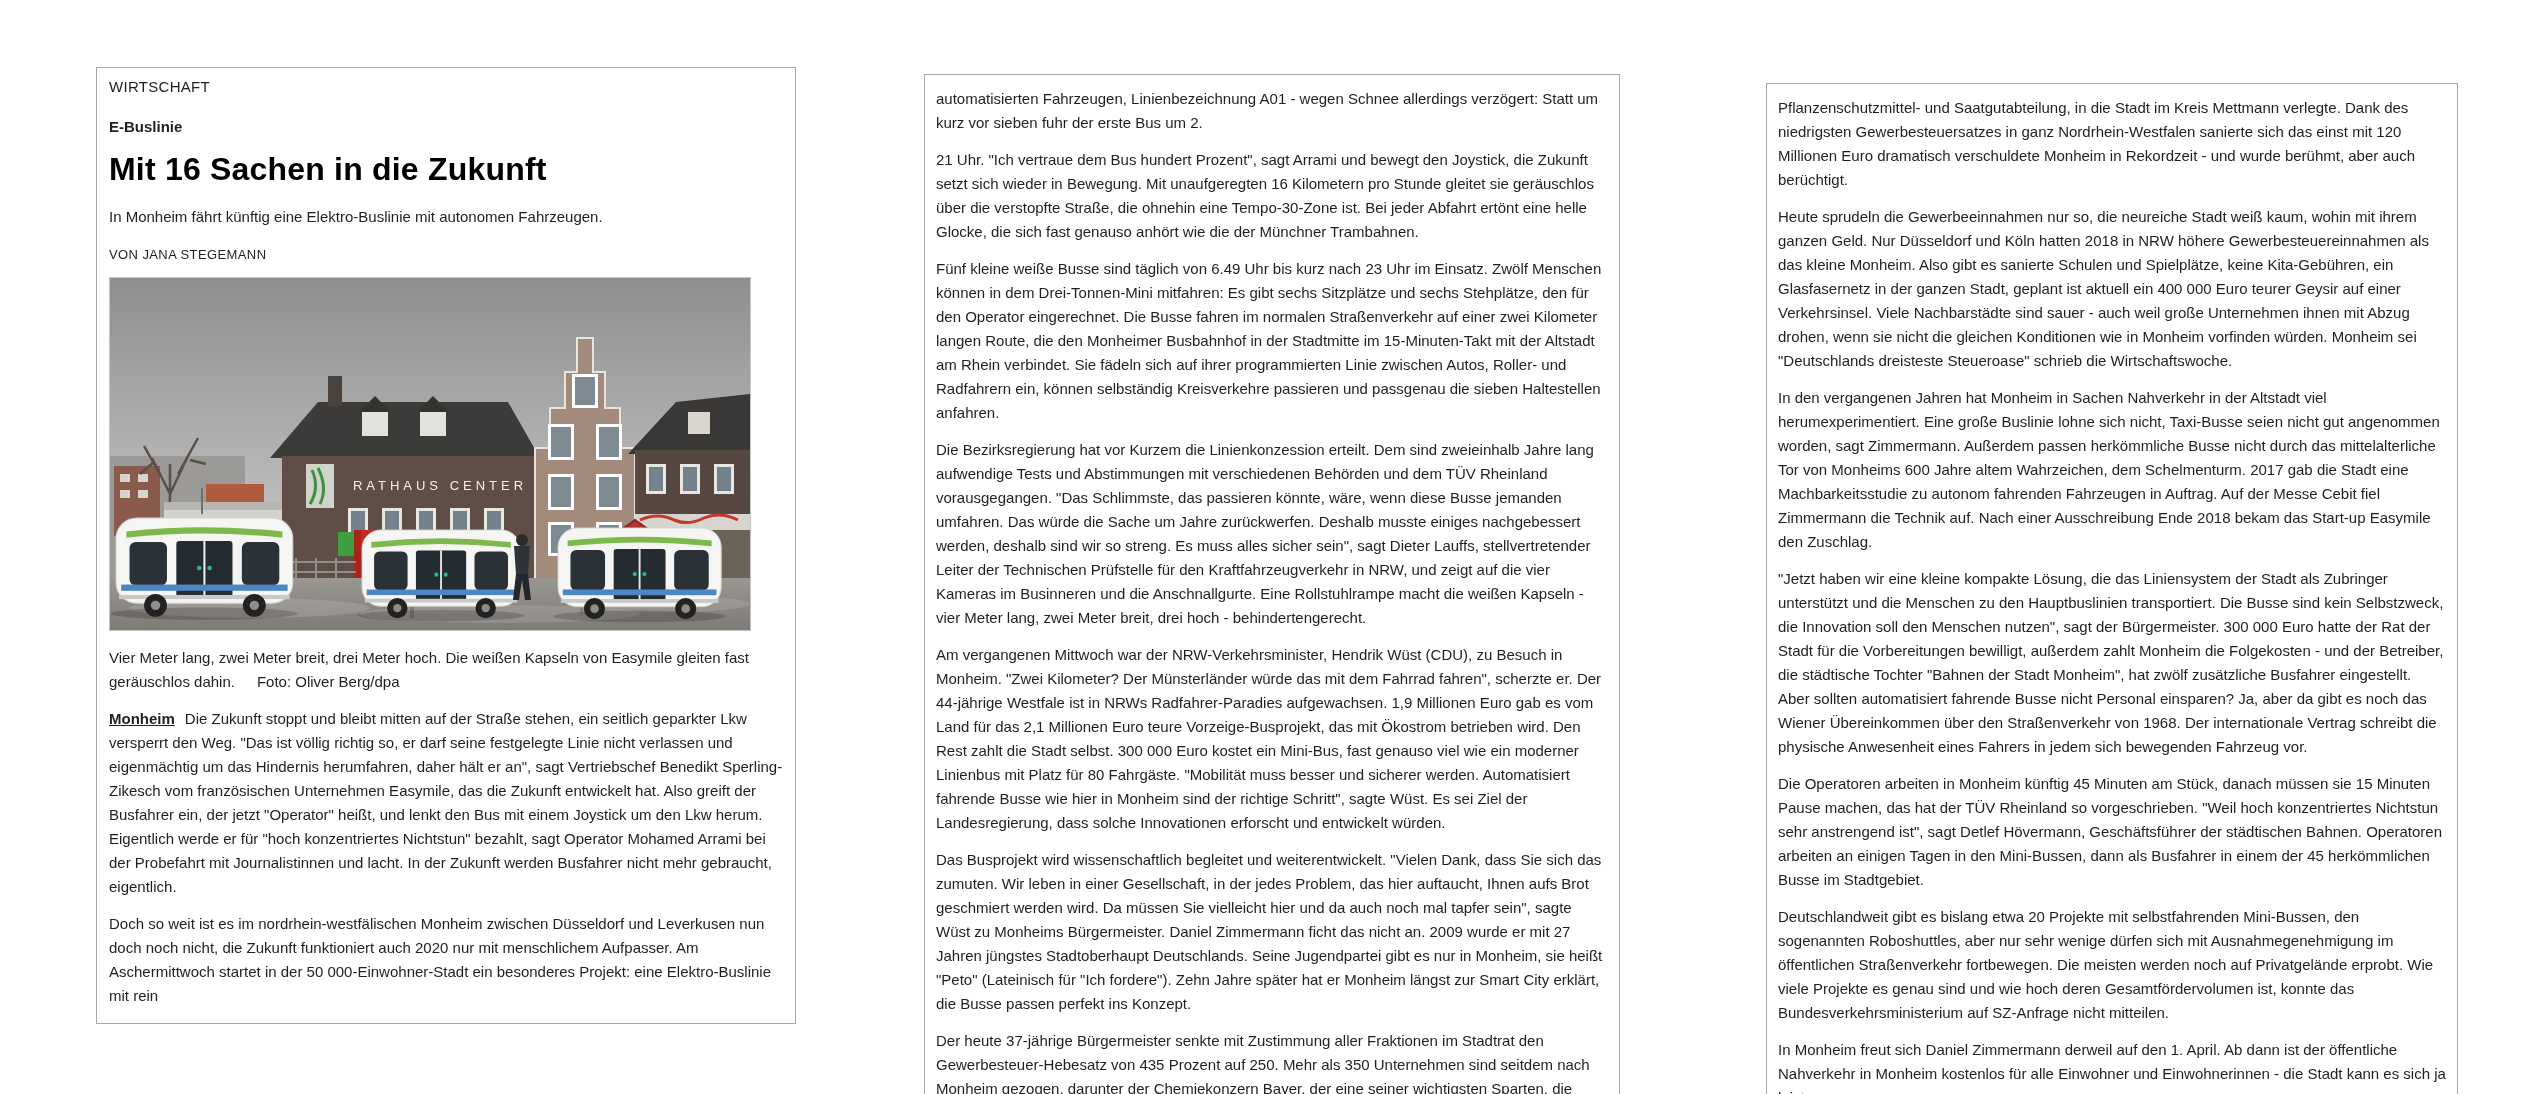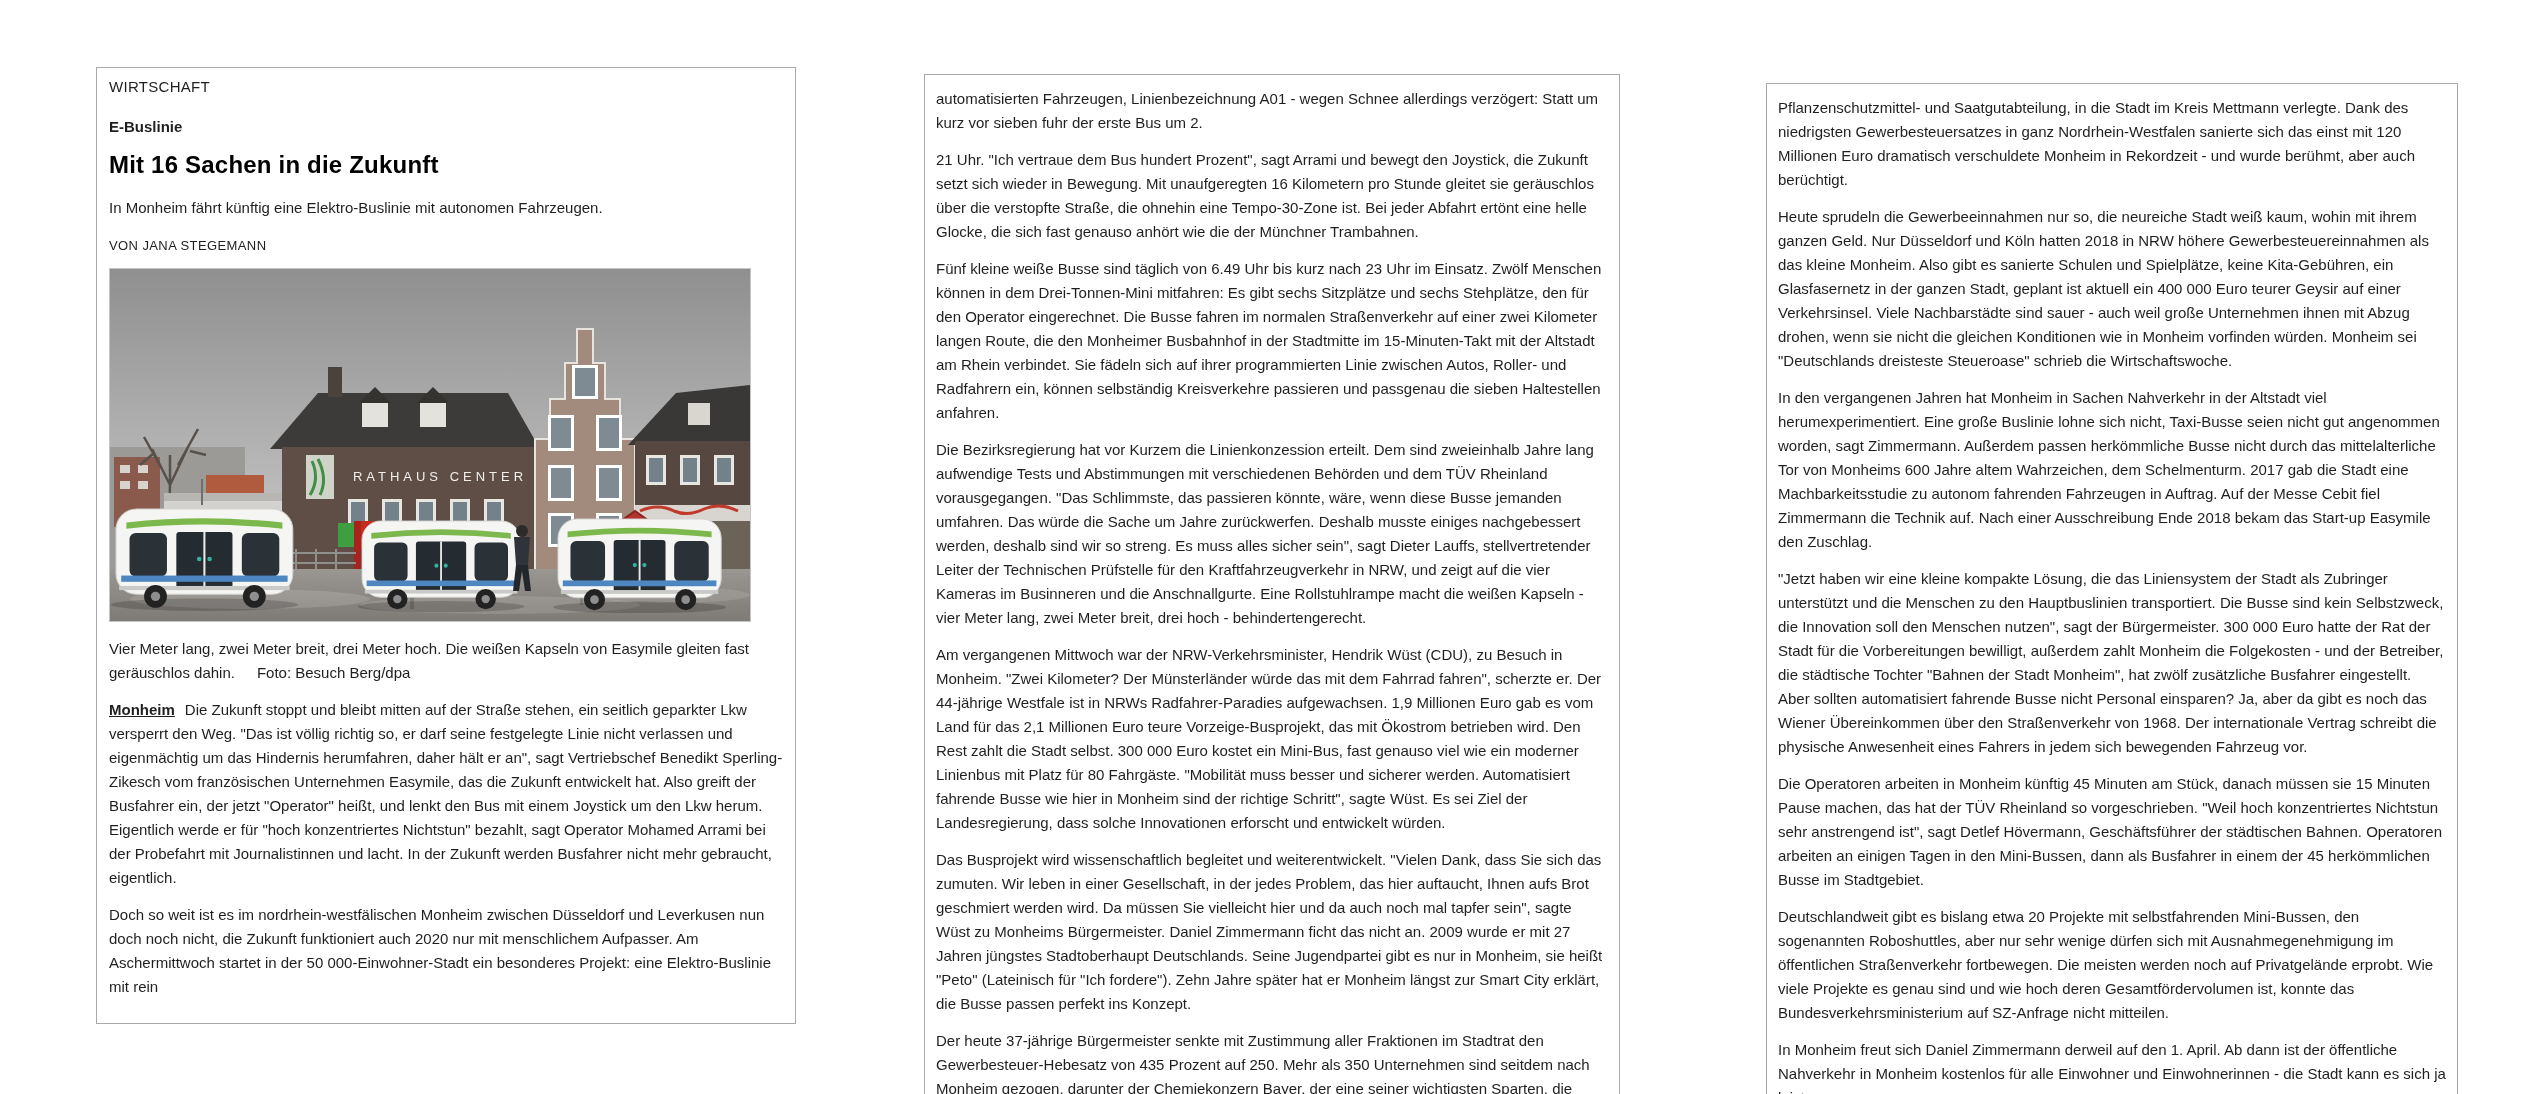--- a/index.html
+++ b/index.html
@@ -11,21 +11,21 @@
     position:absolute;background:#fff;border:1px solid #a9a9a9;
     box-sizing:border-box;padding:12px 11px 6px 11px;
   }
   #col1{left:96px;top:67px;width:700px;min-height:957px;padding:8px 12px 6px 12px;}
   #col2{left:924px;top:74px;width:696px;min-height:963px;}
   #col3{left:1766px;top:83px;width:692px;min-height:957px;}
   .section-label{font-size:15px;margin:2px 0 0 0;letter-spacing:.3px;}
   .dateline{margin-top:23px;font-size:15px;}
   .article-index{margin-left:32px;}
   .kicker{margin-top:23px;font-size:15px;font-weight:bold;}
-  .headline{margin-top:16px;font-size:24px;font-weight:700;color:#000;letter-spacing:.2px;}
+  .headline{margin-top:16px;font-size:32px;font-weight:700;color:#000;letter-spacing:.2px;}
   .standfirst{margin-top:20px;font-size:15px;}
   .byline{margin-top:22px;font-size:13px;letter-spacing:.4px;}
   .photo-frame{
     margin-top:15px;width:640px;height:352px;border:1px solid #c4c4c4;
     box-sizing:content-box;overflow:hidden;background:#4d7c0f;text-align:right;
   }
   .photo-frame svg{display:block;}
   .caption{margin-top:15px;font-size:15px;line-height:24px;}
   .credit{margin-left:22px;}
   .body-p{font-size:15px;line-height:24px;margin:0 0 13px 0;}
@@ -216,21 +216,21 @@
 
       <g>
         <circle cx="412" cy="262" r="6" fill="#2b2b2b"></circle>
         <path d="M404,268 h16 l-2,28 h-12 Z" fill="#30343a"></path>
         <path d="M406,296 l-3,26 h6 l3,-20 l3,20 h6 l-3,-26 Z" fill="#23262b"></path>
       </g>
     </svg>
   </div>
 
   <div class="caption">
-    <span>Vier Meter lang, zwei Meter breit, drei Meter hoch. Die weißen Kapseln von Easymile gleiten fast geräuschlos dahin.</span><span class="credit">Foto: Besuch Berg/dpa</span>
+    <span>Vier Meter lang, zwei Meter breit, drei Meter hoch. Die weißen Kapseln von Easymile gleiten fast geräuschlos dahin.</span><span class="credit">Foto: Oliver Berg/dpa</span>
   </div>
 
   <p class="body-p">
     <span class="lede-loc">Monheim</span><span>Die Zukunft stoppt und bleibt mitten auf der Straße stehen, ein seitlich geparkter Lkw versperrt den Weg. "Das ist völlig richtig so, er darf seine festgelegte Linie nicht verlassen und eigenmächtig um das Hindernis herumfahren, daher hält er an", sagt Vertriebschef Benedikt Sperling-Zikesch vom französischen Unternehmen Easymile, das die Zukunft entwickelt hat. Also greift der Busfahrer ein, der jetzt "Operator" heißt, und lenkt den Bus mit einem Joystick um den Lkw herum. Eigentlich werde er für "hoch konzentriertes Nichtstun" bezahlt, sagt Operator Mohamed Arrami bei der Probefahrt mit Journalistinnen und lacht. In der Zukunft werden Busfahrer nicht mehr gebraucht, eigentlich.</span>
   </p>
   <div>
       <p class="body-p">Doch so weit ist es im nordrhein-westfälischen Monheim zwischen Düsseldorf und Leverkusen nun doch noch nicht, die Zukunft funktioniert auch 2020 nur mit menschlichem Aufpasser. Am Aschermittwoch startet in der 50 000-Einwohner-Stadt ein besonderes Projekt: eine Elektro-Buslinie mit rein</p>
     </div>
 </div>
 

